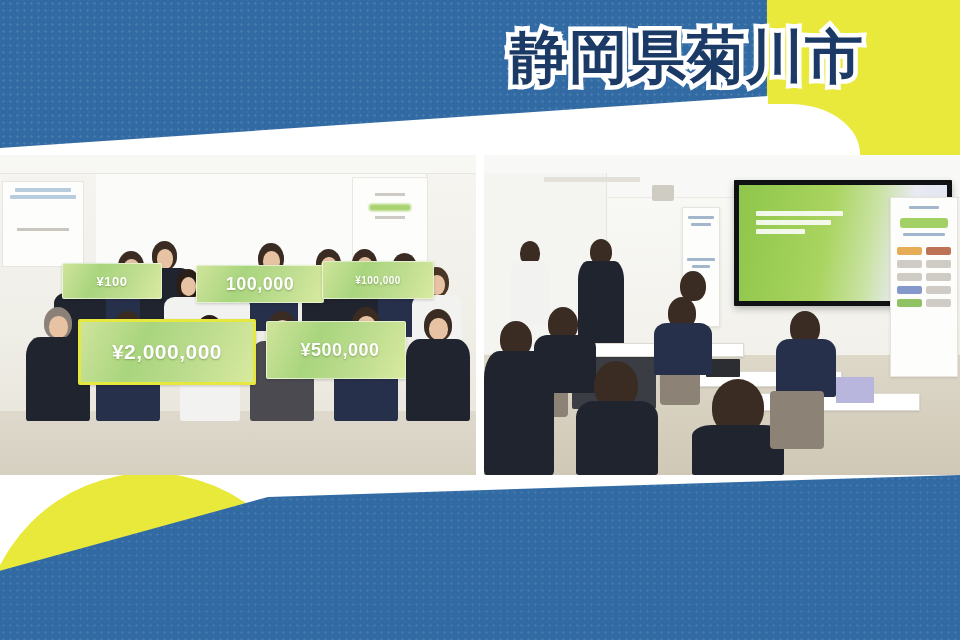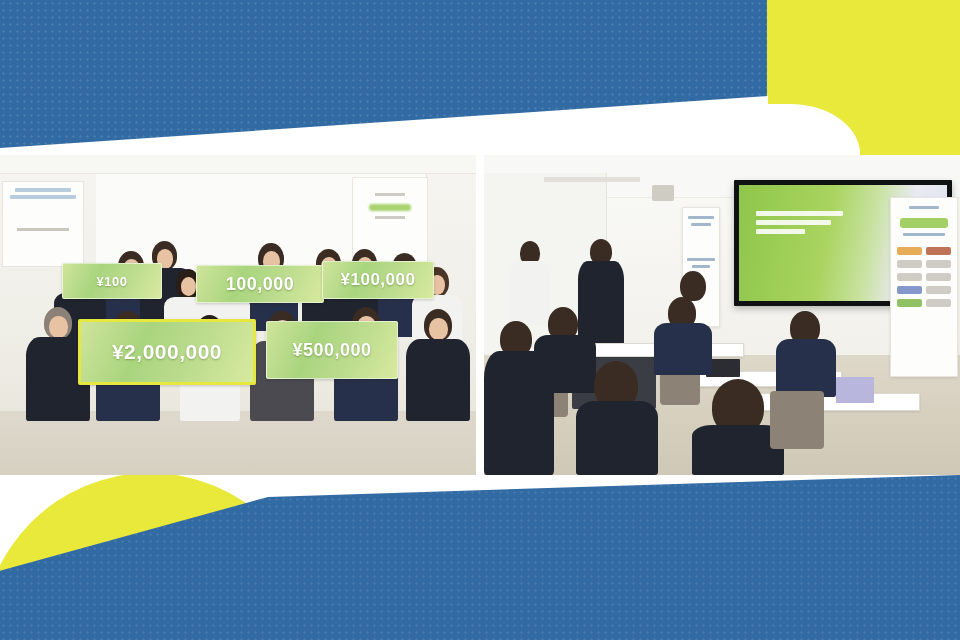--- a/index.html
+++ b/index.html
@@ -149,20 +149,21 @@
 </head>
 <body>
 
 <div id="banner">
 
   <div class="bg-blue-top"></div>
   <div class="bg-yellow-top"></div>
   <div class="wedge-white-left"></div>
   <div class="wedge-white-right"></div>
 
+  <div class="title-top">静岡県菊川市</div>
 
   <div class="photo-strip">
 
     <div class="photo photo-left">
       <div class="room-wall"></div>
       <div class="wall-panel"></div>
       <div class="ceiling"></div>
 
       <div class="backdrop-banner">
         <div class="bb-line"></div>
@@ -219,21 +220,21 @@
         <div class="face" style="left:73px;top:118px;width:16px;height:20px;"></div>
         <div class="suit" style="left:54px;top:138px;width:52px;height:48px;"></div>
       </div>
 
       <div class="board" style="left:62px;top:108px;width:98px;height:34px;font-size:13px;justify-content:center;">
         <span class="bt">¥100</span>
       </div>
       <div class="board" style="left:196px;top:110px;width:126px;height:36px;font-size:18px;">
         <span class="bt">100,000</span>
       </div>
-      <div class="board" style="left:322px;top:106px;width:110px;height:36px;font-size:17px;">
+      <div class="board" style="left:322px;top:106px;width:110px;height:36px;font-size:10px;">
         <span class="bt">¥100,000</span>
       </div>
 
       <div>
         <div class="head" style="left:44px;top:152px;width:28px;height:32px;background:#8b8178;"></div>
         <div class="face" style="left:49px;top:161px;width:19px;height:22px;"></div>
         <div class="suit" style="left:26px;top:182px;width:64px;height:84px;"></div>
 
         <div class="head" style="left:114px;top:156px;width:28px;height:32px;"></div>
         <div class="face" style="left:119px;top:165px;width:19px;height:22px;"></div>
@@ -252,21 +253,21 @@
         <div class="suit navy" style="left:334px;top:182px;width:64px;height:84px;"></div>
 
         <div class="head" style="left:424px;top:154px;width:28px;height:32px;"></div>
         <div class="face" style="left:429px;top:163px;width:19px;height:22px;"></div>
         <div class="suit" style="left:406px;top:184px;width:64px;height:82px;"></div>
       </div>
 
       <div class="board big" style="left:78px;top:164px;width:172px;height:60px;font-size:21px;">
         <span class="bt">¥2,000,000</span>
       </div>
-      <div class="board" style="left:266px;top:166px;width:130px;height:56px;font-size:18px;">
+      <div class="board" style="left:266px;top:166px;width:130px;height:56px;font-size:18px;padding-left:8px;">
         <span class="bt">¥500,000</span>
       </div>
     </div>
 
     <div class="photo-gap"></div>
 
     <div class="photo photo-right">
       <div class="r-wall"></div>
       <div class="r-ceiling"></div>
       <div class="r-wall-left"></div>

